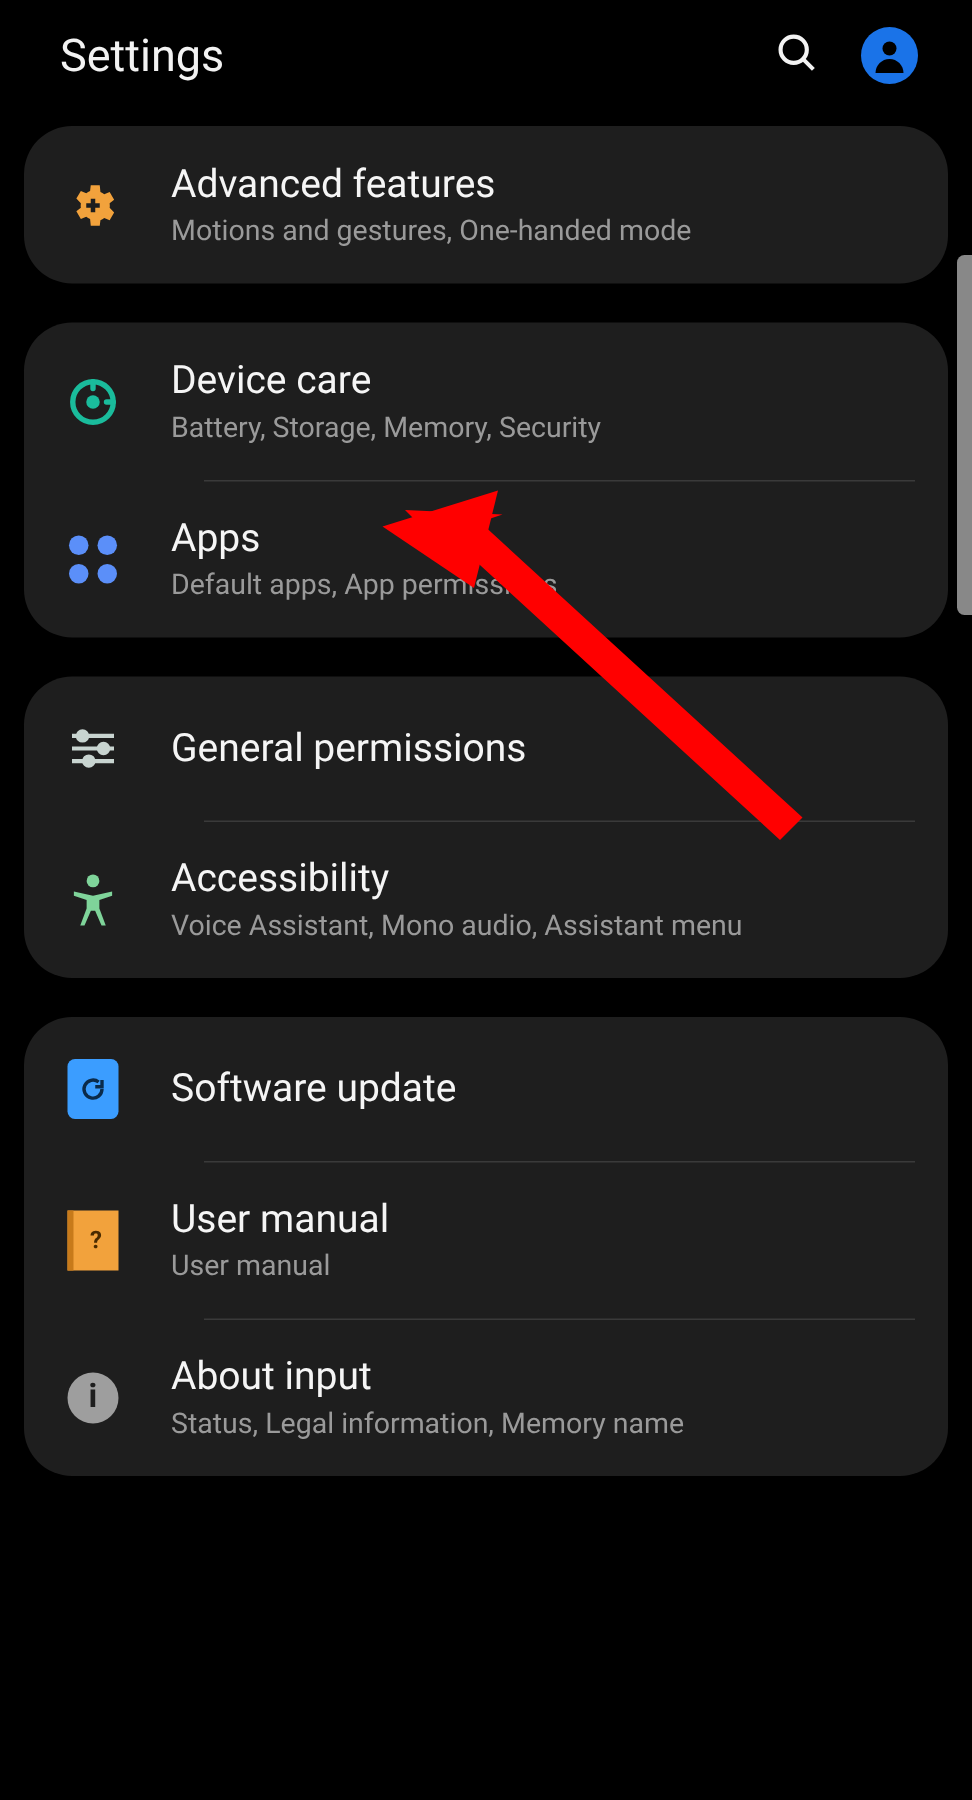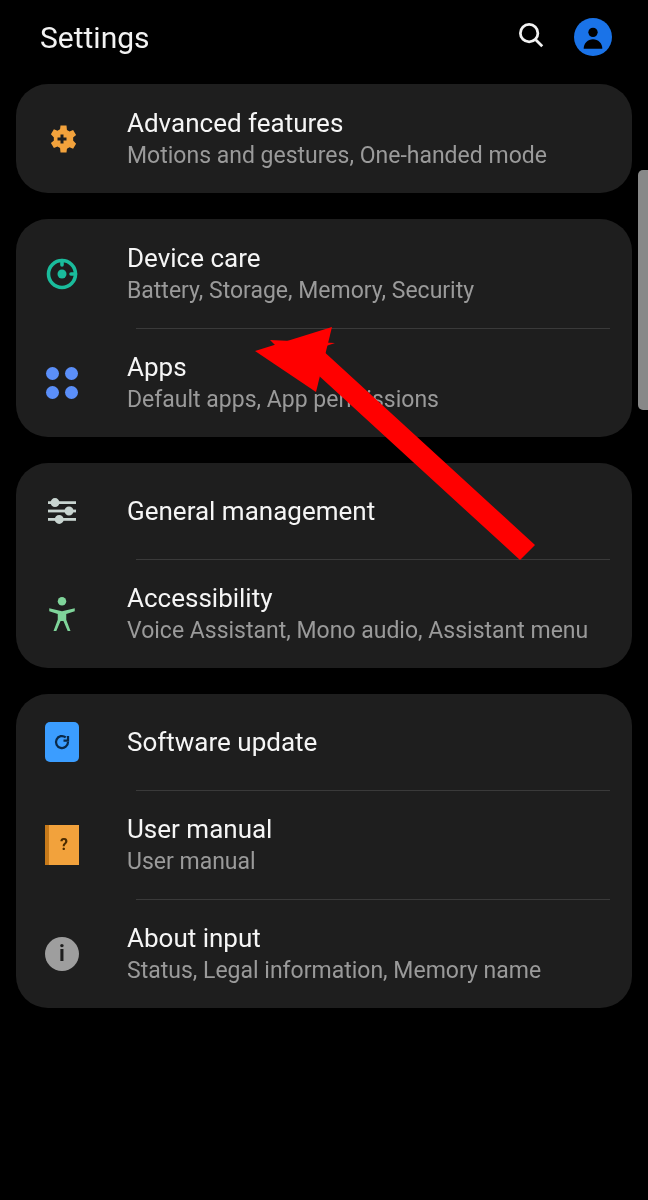--- a/index.html
+++ b/index.html
@@ -5,26 +5,26 @@
   * { box-sizing: border-box; margin: 0; padding: 0; }
   html, body { width: 648px; height: 1200px; background: #000; color: #fff; font-family: -apple-system, BlinkMacSystemFont, "Segoe UI", Roboto, sans-serif; overflow: hidden; }
   .header { display: flex; align-items: center; padding: 18px 36px 28px 40px; }
   .header-title { font-size: 30px; font-weight: 400; flex: 1; color: #f2f2f2; }
   .header-icons { display: flex; gap: 28px; align-items: center; }
   .search-icon svg { width: 30px; height: 30px; }
   .avatar { width: 38px; height: 38px; border-radius: 50%; background: #1a73e8; display: flex; align-items: center; justify-content: center; }
   .avatar svg { width: 28px; height: 28px; fill: #000; }
   .content { padding: 0 16px; }
   .card { background: #1e1e1e; border-radius: 32px; margin-bottom: 26px; overflow: hidden; }
-  .item { display: flex; align-items: center; padding: 24px 22px; gap: 41px; position: relative; }
+  .item { display: flex; align-items: center; padding: 24px 22px; gap: 28px; position: relative; }
   .item + .item::before { content: ""; position: absolute; top: 0; left: 120px; right: 22px; height: 1px; background: #3a3a3a; }
   .icon-slot { width: 48px; height: 48px; display: flex; align-items: center; justify-content: center; flex-shrink: 0; }
   .item-text { flex: 1; display: flex; flex-direction: column; gap: 4px; }
   .item-title { font-size: 26px; font-weight: 400; color: #f5f5f5; }
-  .item-sub { font-size: 23px; color: #9a9a9a; }
+  .item-sub { font-size: 19px; color: #9a9a9a; }
   .scrollbar { position: absolute; right: 0; top: 170px; width: 10px; height: 240px; background: #888; border-radius: 5px 0 0 5px; }
   .arrow-overlay { position: absolute; pointer-events: none; }
   
   .gear-icon { width: 36px; height: 36px; }
   .dots-icon { width: 32px; height: 32px; display: grid; grid-template-columns: 1fr 1fr; grid-template-rows: 1fr 1fr; gap: 6px; }
   .dots-icon span { background: #5b8ff9; border-radius: 50%; }
   .sliders-icon { width: 34px; height: 28px; }
   .person-icon { width: 34px; height: 38px; }
   .update-box { width: 34px; height: 40px; background: #3b9dff; border-radius: 5px; display:flex; align-items:center; justify-content:center;}
   .manual-box { width: 34px; height: 40px; background: #f2a23c; border-left: 4px solid #c77a1a; display:flex; align-items:center; justify-content:center; color:#4a2b00; font-weight:bold;}
@@ -103,21 +103,21 @@
         <svg class="sliders-icon" viewBox="0 0 24 20" stroke="#c8d4d0" stroke-width="2" fill="#c8d4d0">
             <line x1="2" y1="4" x2="22" y2="4"></line>
             <circle cx="7" cy="4" r="2.2"></circle>
             <line x1="2" y1="10" x2="22" y2="10"></line>
             <circle cx="17" cy="10" r="2.2"></circle>
             <line x1="2" y1="16" x2="22" y2="16"></line>
             <circle cx="10" cy="16" r="2.2"></circle>
           </svg>
       </div>
       <div class="item-text">
-        <div class="item-title">General management</div>
+        <div class="item-title">General permissions</div>
       </div>
     </div>
     <div class="item">
       <div class="icon-slot">
         <svg class="person-icon" viewBox="0 0 24 26" fill="#7fd49a">
             <circle cx="12" cy="4" r="3"></circle>
             <path d="M3 9l9 2 9-2v2l-6 2v4l3 8h-2l-3-7h-2l-3 7H6l3-8v-4L3 11z"></path>
           </svg>
       </div>
       <div class="item-text">

